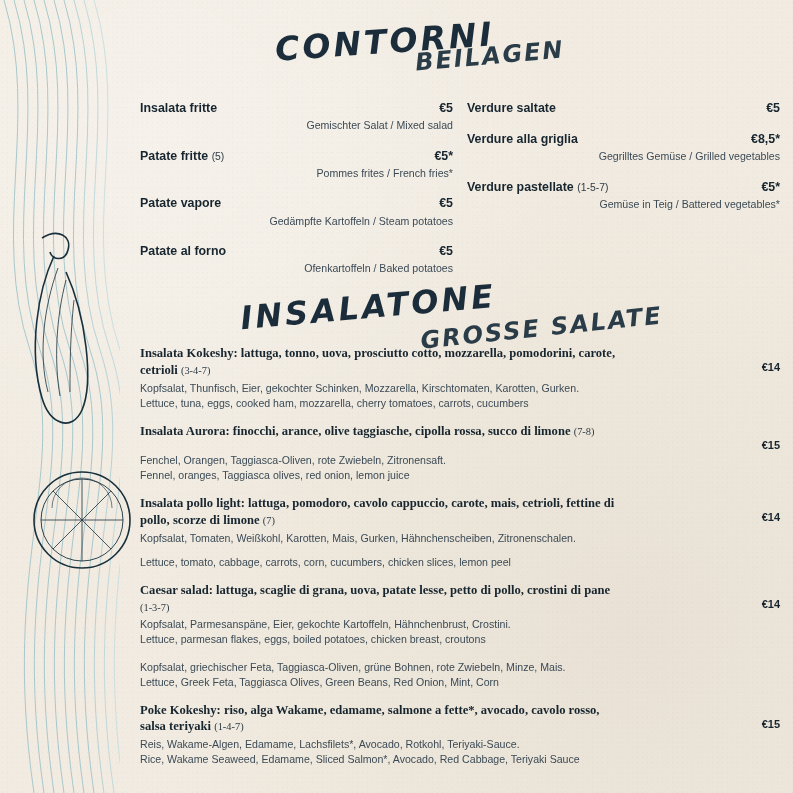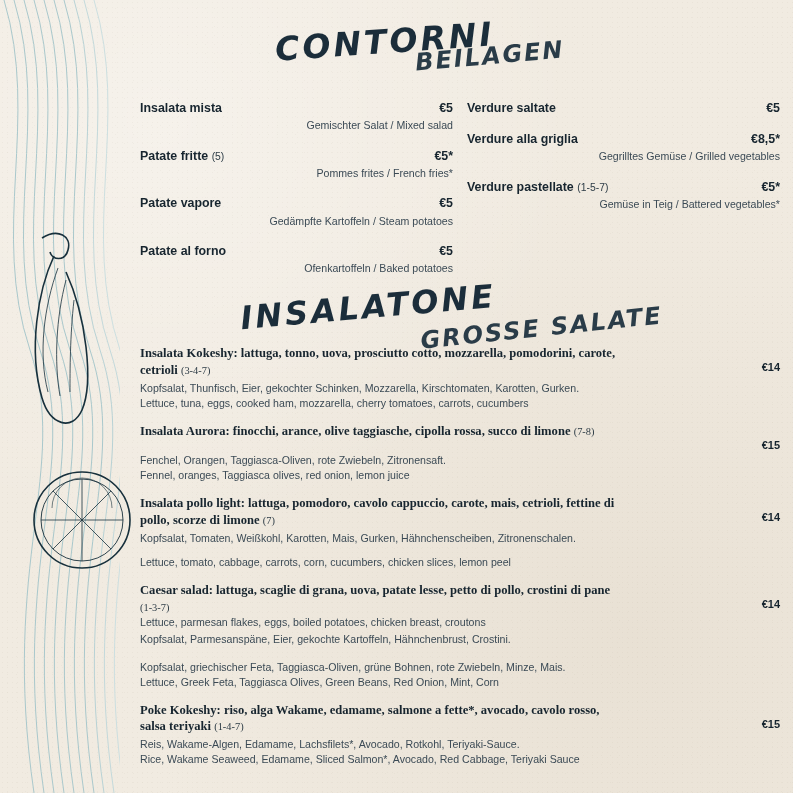--- a/index.html
+++ b/index.html
@@ -235,21 +235,21 @@
       <div class="script-it" id="contorni-title">CONTORNI</div>
       <div class="script-de" id="beilagen-title">BEILAGEN</div>
     </div>
 
     <div class="contorni">
       <div class="col">
 
         <div class="item">
           <div class="item-row">
             <div class="item-name">
-              <span>Insalata mista</span>
+              <span>Insalata fritte</span>
               <span class="allerg"></span>
             </div>
             <div class="price">€5</div>
           </div>
           <div class="desc">Gemischter Salat / Mixed salad</div>
         </div>
 
         <div class="item">
           <div class="item-row">
             <div class="item-name">
@@ -366,22 +366,22 @@
       </div>
 
       <div class="big-item">
         <div class="big-row">
           <div class="big-name">
             <span>Caesar salad: lattuga, scaglie di grana, uova, patate lesse, petto di pollo, crostini di pane</span>
             <span class="allerg">(1-3-7)</span>
           </div>
           <div class="big-price">€14</div>
         </div>
+        <div class="big-desc">Kopfsalat, Parmesanspäne, Eier, gekochte Kartoffeln, Hähnchenbrust, Crostini.</div>
         <div class="big-desc" style="margin-top:0">Lettuce, parmesan flakes, eggs, boiled potatoes, chicken breast, croutons</div>
-        <div class="big-desc">Kopfsalat, Parmesanspäne, Eier, gekochte Kartoffeln, Hähnchenbrust, Crostini.</div>
       </div>
 
       <div class="big-item">
         <div class="big-desc">Kopfsalat, griechischer Feta, Taggiasca-Oliven, grüne Bohnen, rote Zwiebeln, Minze, Mais.</div>
         <div class="big-desc" style="margin-top:0">Lettuce, Greek Feta, Taggiasca Olives, Green Beans, Red Onion, Mint, Corn</div>
       </div>
 
       <div class="big-item">
         <div class="big-row">
           <div class="big-name">

